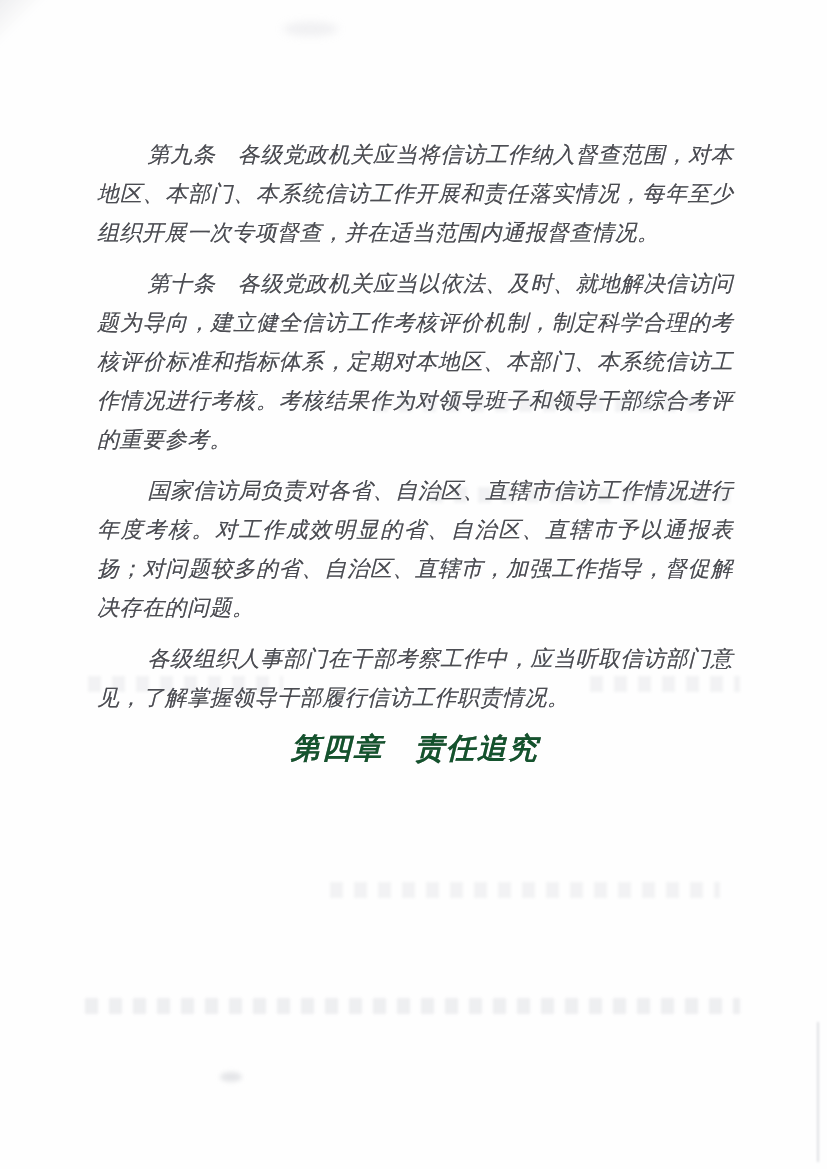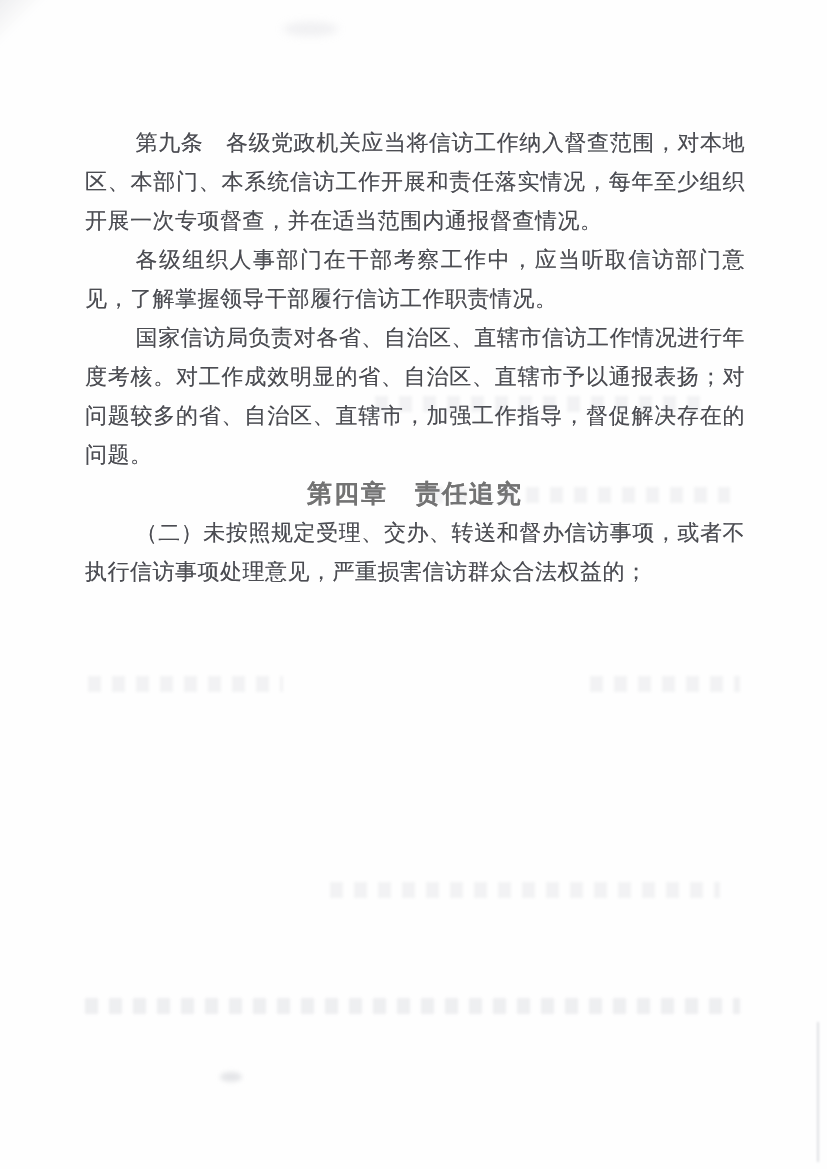--- a/index.html
+++ b/index.html
@@ -27,30 +27,31 @@
     width: 660px;
     color: #4b4c52;
     font-size: 22px;
     line-height: 39px;
     text-align: justify;
     text-justify: inter-ideograph;
     letter-spacing: 0.5px;
     text-shadow: 0 0 0.6px rgba(75, 76, 82, 0.55);
   }
   .text-block p {
-    margin: 0;
+    margin: 12px;
     text-indent: 2.3em;
+    font-style: italic;
   }
   .chapter-heading {
     margin: 5px 0 3px 0;
     text-align: center;
     text-indent: 0 !important;
     font-weight: bold;
-    font-size: 25px;
-    color: #737373;
+    font-size: 29px;
+    color: #14532d;
     letter-spacing: 2px;
     text-shadow: 0 0 0.6px rgba(60, 61, 66, 0.6);
   }
   
   .ghost {
     position: absolute;
     height: 16px;
     background: repeating-linear-gradient(
       90deg,
       rgba(130, 134, 148, 0.22) 0px, rgba(130, 134, 148, 0.22) 13px,
@@ -106,26 +107,26 @@
 </head>
 <body>
 
 <div class="page">
 
   <div class="corner-smudge"></div>
   <div class="top-smudge"></div>
 
   <div class="text-block">
     <p>第九条　各级党政机关应当将信访工作纳入督查范围，对本地区、本部门、本系统信访工作开展和责任落实情况，每年至少组织开展一次专项督查，并在适当范围内通报督查情况。</p>
+    <p>第十条　各级党政机关应当以依法、及时、就地解决信访问题为导向，建立健全信访工作考核评价机制，制定科学合理的考核评价标准和指标体系，定期对本地区、本部门、本系统信访工作情况进行考核。考核结果作为对领导班子和领导干部综合考评的重要参考。</p>
+    <p>国家信访局负责对各省、自治区、直辖市信访工作情况进行年度考核。对工作成效明显的省、自治区、直辖市予以通报表扬；对问题较多的省、自治区、直辖市，加强工作指导，督促解决存在的问题。</p>
     <p>各级组织人事部门在干部考察工作中，应当听取信访部门意见，了解掌握领导干部履行信访工作职责情况。</p>
-    <p>国家信访局负责对各省、自治区、直辖市信访工作情况进行年度考核。对工作成效明显的省、自治区、直辖市予以通报表扬；对问题较多的省、自治区、直辖市，加强工作指导，督促解决存在的问题。</p>
 
     <p class="chapter-heading">第四章　责任追究</p>
 
-    <p>（二）未按照规定受理、交办、转送和督办信访事项，或者不执行信访事项处理意见，严重损害信访群众合法权益的；</p>
   </div>
 
   <div class="ghost" style="left:375px; top:396px; width:330px;"></div>
   <div class="ghost" style="left:430px; top:487px; width:300px;"></div>
   <div class="ghost" style="left:88px;  top:676px; width:195px;"></div>
   <div class="ghost" style="left:590px; top:676px; width:150px;"></div>
   <div class="ghost" style="left:330px; top:882px; width:390px;"></div>
   <div class="ghost" style="left:85px;  top:998px; width:655px; opacity:0.6;"></div>
 
   <div class="edge-line"></div>

